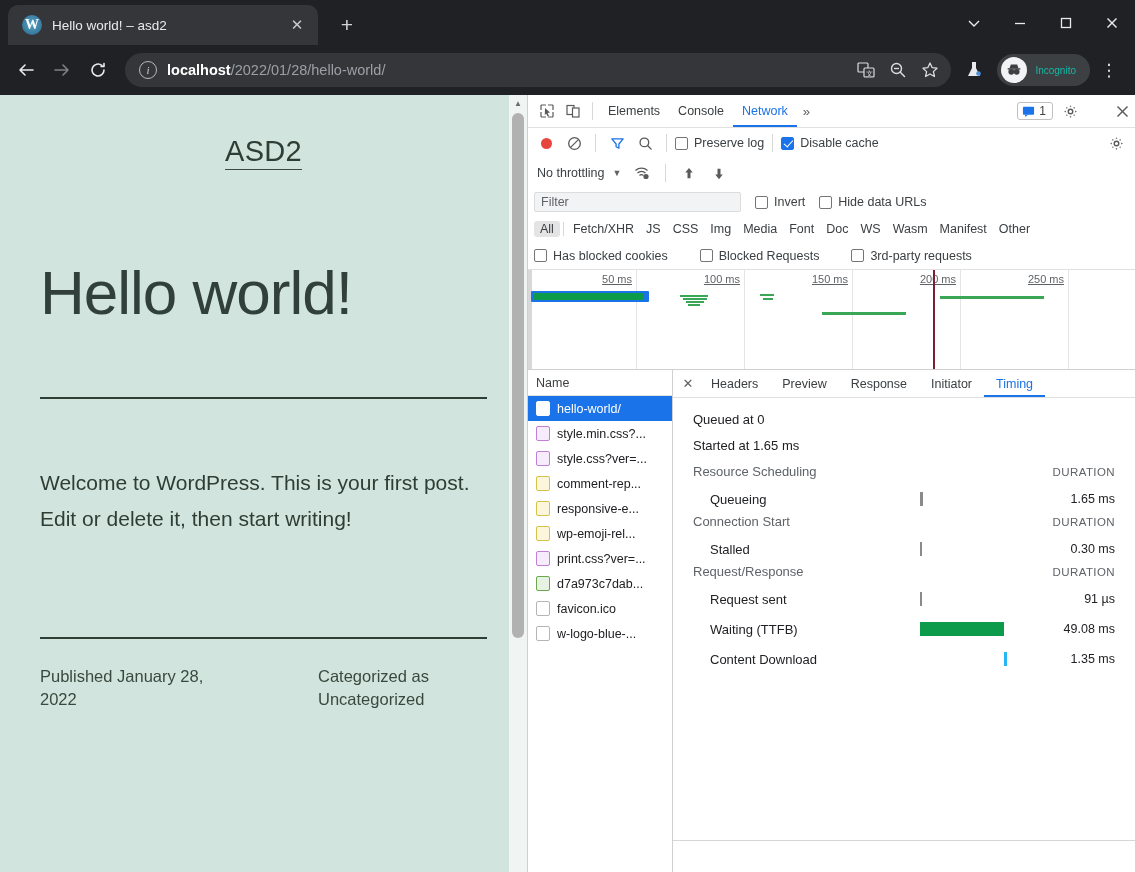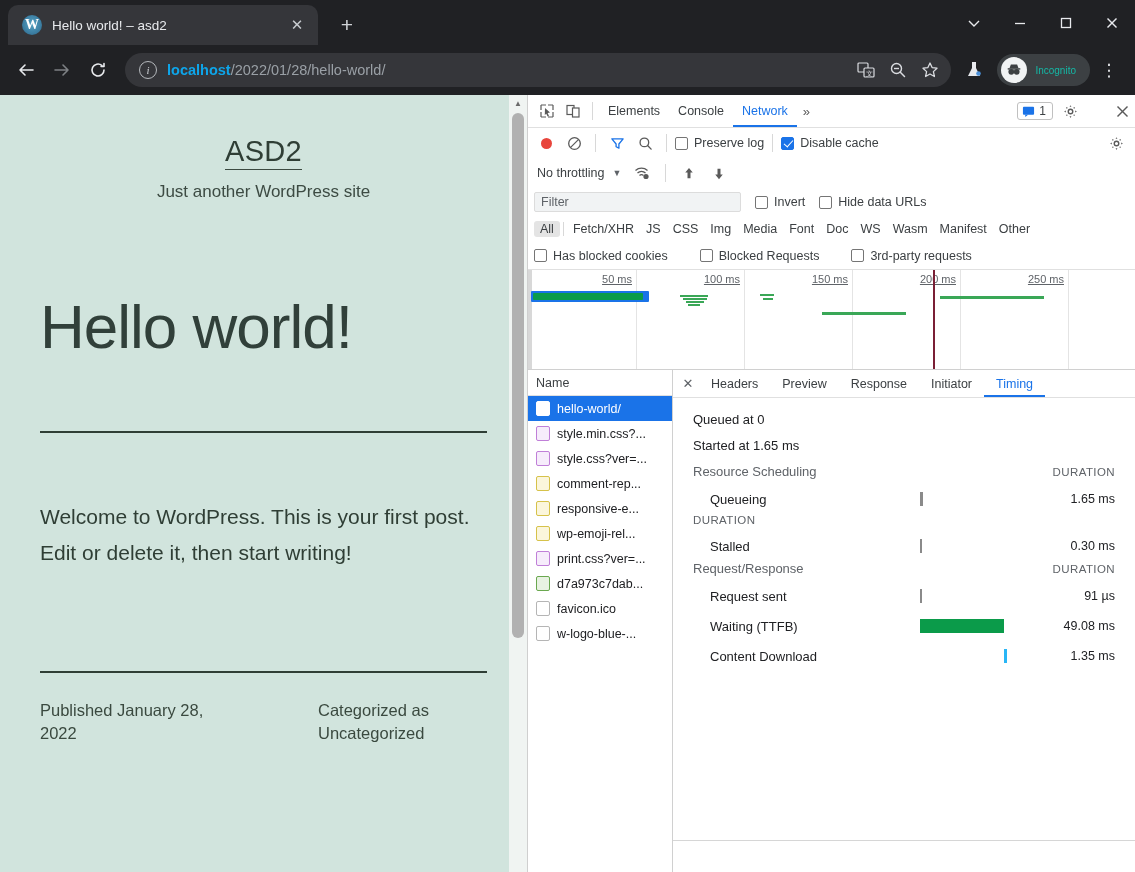--- a/index.html
+++ b/index.html
@@ -34,21 +34,21 @@
   .tb-btn { width:34px; height:34px; display:flex; align-items:center; justify-content:center; color:#e8eaed; border-radius:50%; flex:none; }
   .tb-btn svg { display:block; }
   .omnibox {
     flex:1; height:34px; background:#35363a; border-radius:17px; display:flex; align-items:center;
     padding: 0 6px 0 14px; margin-left: 8px; margin-right: 4px; gap: 2px;
   }
   .omni-info { width:18px; height:18px; border:1.4px solid #b5b9bd; border-radius:50%;
     display:flex; align-items:center; justify-content:center; color:#ccd0d4; font-size:11px;
     font-family:"Liberation Serif", serif; font-style:italic; flex:none; margin-right:8px; }
   .omni-url { flex:1; color:#9aa0a6; font-size:14.5px; white-space:nowrap; overflow:hidden; }
-  .omni-url b { color:#0ea5e9; font-weight:700; }
+  .omni-url b { color:#ffffff; font-weight:700; }
   .omni-ic { width:30px; height:30px; display:flex; align-items:center; justify-content:center; color:#dadce0; flex:none; }
   .incognito-pill { height:32px; background:#3c4043; border-radius:16px; display:flex; align-items:center;
     gap:8px; padding: 0 14px 0 4px; margin-left:4px; flex:none; }
   .incog-av { width:26px; height:26px; border-radius:50%; background:#f1f3f4; display:flex; align-items:center; justify-content:center; flex:none; }
   .incog-label { color:#14b8a6; font-size:10px; white-space:nowrap; }
 
   
   .content { flex:1; display:flex; background:#fff; min-height:0; }
 
   
@@ -254,21 +254,20 @@
       <div class="incog-label">Incognito</div>
     </div>
     <div class="tb-btn" style="font-size:17px;">⋮</div>
   </div>
 
   <div class="content">
 
     <div class="page">
       <div class="page-inner">
         <div class="site-title"><span>ASD2</span></div>
-        <div class="site-desc">Just another WordPress site</div>
         <div class="post-title">Hello world!</div>
         <div class="hr"></div>
         <div class="post-body">Welcome to WordPress. This is your first post. Edit or delete it, then start writing!</div>
         <div class="hr2"></div>
         <div class="post-meta">
           <div class="meta-col-a">
             <div>Published January 28,</div>
             <div>2022</div>
           </div>
           <div class="meta-col-b">
@@ -532,20 +531,21 @@
             </div>
             <div class="t-item">
               <span class="t-item-name">Queueing</span>
               <span class="t-item-bar">
                   <span class="t-bar thin" style="left:27%; width:2.5px;"></span>
                 </span>
               <span class="t-item-val">1.65 ms</span>
             </div>
 
             <div class="t-sec">
+              <span class="t-sec-name">Connection Start</span>
               <span class="t-sec-dur">DURATION</span>
             </div>
             <div class="t-item">
               <span class="t-item-name">Stalled</span>
               <span class="t-item-bar">
                   <span class="t-bar thin" style="left:27%;"></span>
                 </span>
               <span class="t-item-val">0.30 ms</span>
             </div>
 

